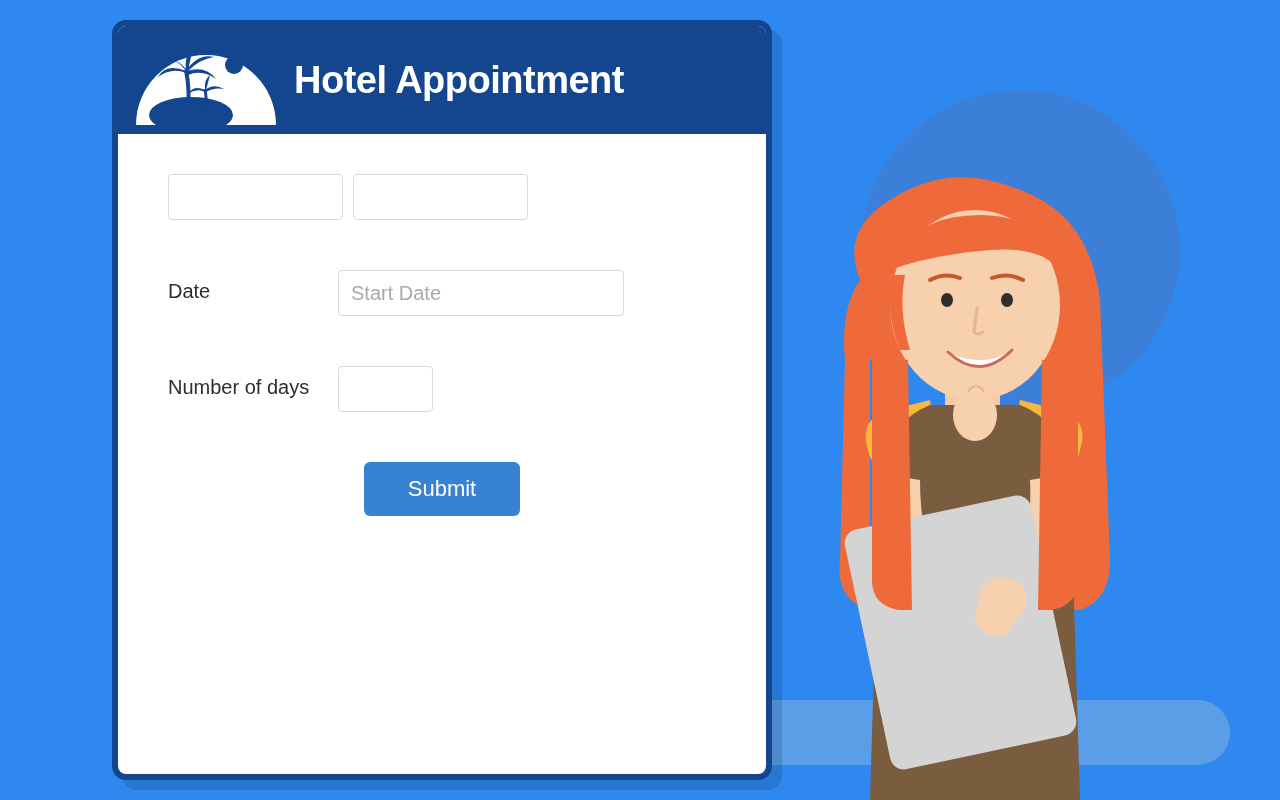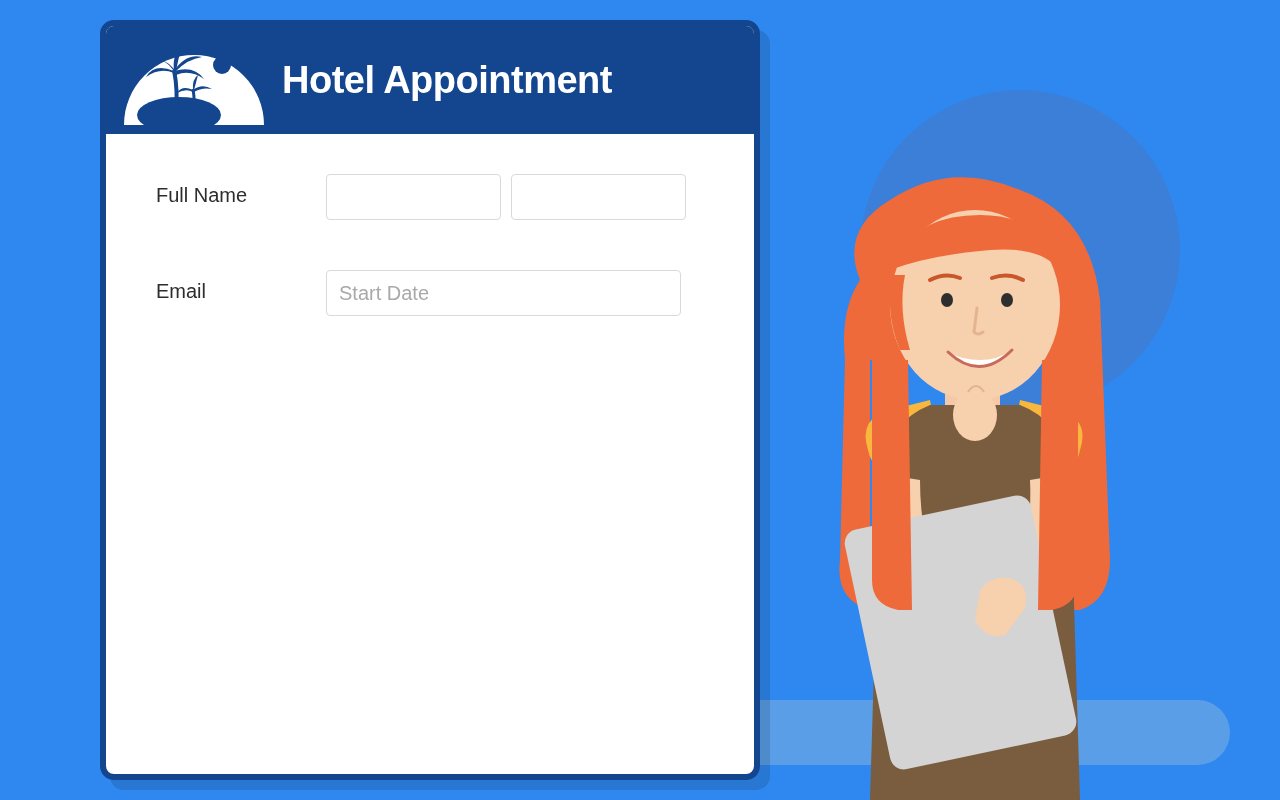--- a/index.html
+++ b/index.html
@@ -42,21 +42,21 @@
       right: 120px;
       bottom: 0;
       width: 380px;
       height: 640px;
       z-index: 1;
     }
     
     .form-card {
       position: absolute;
       top: 20px;
-      left: 100px;
+      left: 112px;
       width: 660px;
       height: 760px;
       background: #fff;
       border-radius: 14px;
       border: 6px solid #14468f;
       overflow: hidden;
       z-index: 2;
       box-shadow: 10px 10px 0 rgba(0,0,0,0.12);
     }
     .form-header {
@@ -123,21 +123,21 @@
     .name-input {
       width: 175px;
     }
     .email-input {
       width: 355px;
     }
     .days-input {
       width: 95px;
     }
     .date-input {
-      width: 355px;
+      width: 286px;
     }
     .submit-area {
       display: flex;
       justify-content: center;
       margin-top: 50px;
     }
     .submit-btn {
       background: #3782d2;
       color: #fff;
       border: none;
@@ -224,31 +224,39 @@
         <path d="M 69 55 Q 78 48 88 54 Q 78 52 70 57" fill="#14468f"></path>
         <path d="M 69 55 Q 68 44 74 40 Q 72 48 70 55" fill="#14468f"></path>
       </svg>
     </div>
     <h1 class="header-title">Hotel Appointment</h1>
   </div>
 
   <div class="form-body">
 
     <div class="form-row">
-      <label class="form-label">Full Name</label>
       <div class="input-group">
         <input type="text" class="text-input name-input" style="">
         <input type="text" class="text-input name-input" style="">
       </div>
     </div>
 
 
     <div class="form-row">
-      <label class="form-label">Email</label>
+      <label class="form-label">Date</label>
       <div class="input-col" style="flex:0 0 auto">
         <input type="text" class="text-input date-input" placeholder="Start Date" style="">
       </div>
     </div>
 
-
+    <div class="form-row">
+      <label class="form-label">Number of days</label>
+      <div class="input-group">
+        <input type="text" class="text-input days-input" style="">
+      </div>
+    </div>
+
+    <div class="submit-area">
+      <button class="submit-btn">Submit</button>
+    </div>
 
   </div>
 </div>
 
 </body></html>

